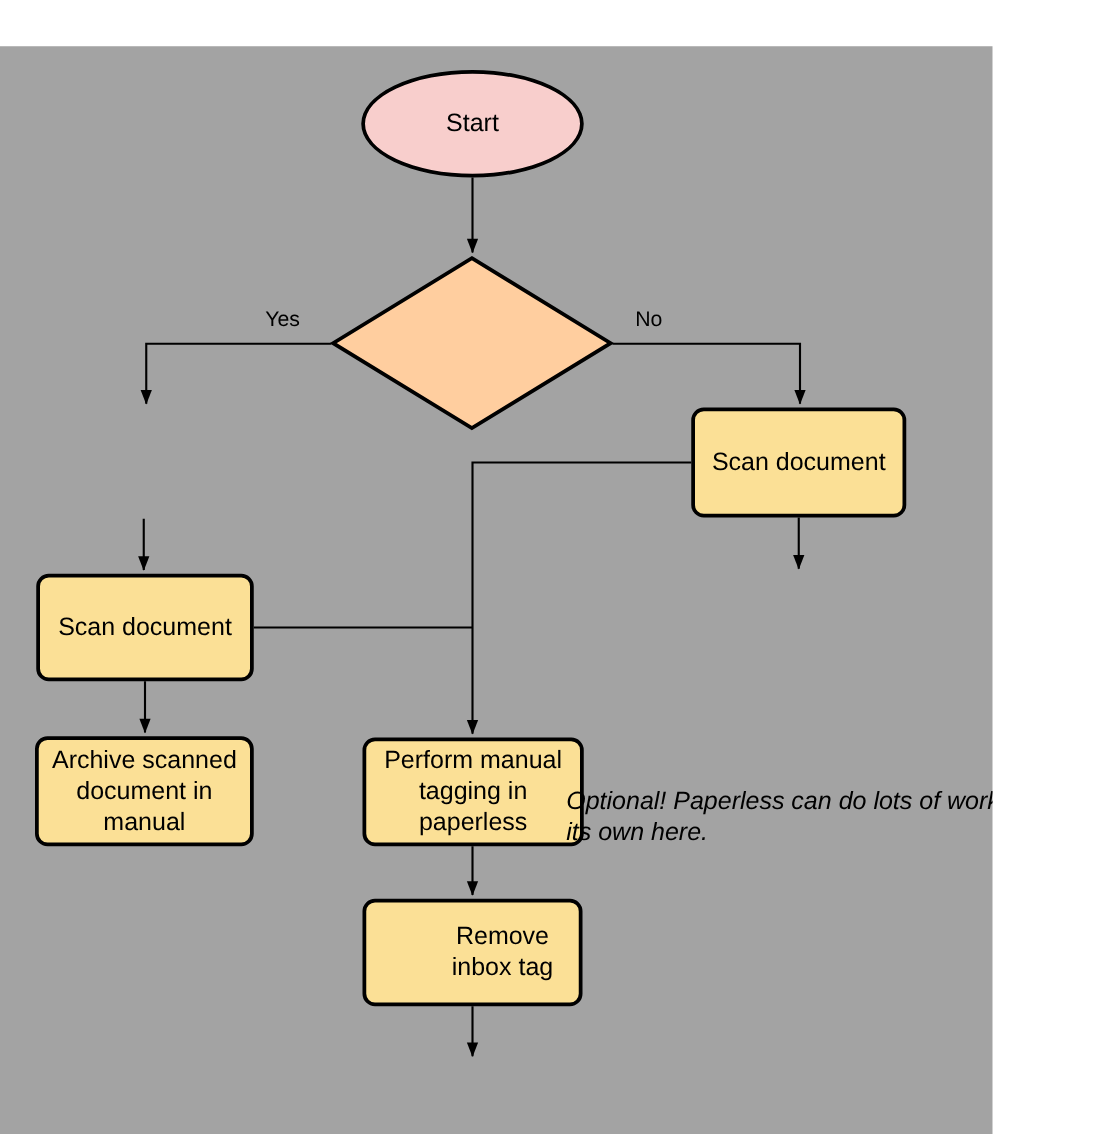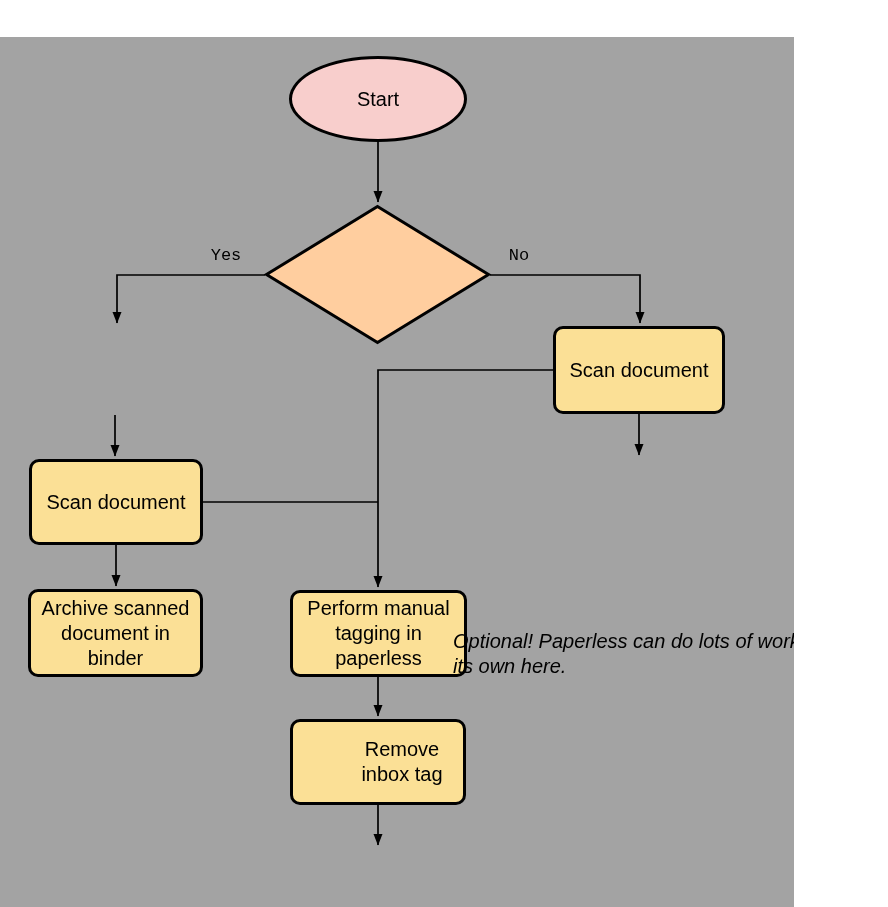--- a/index.html
+++ b/index.html
@@ -51,21 +51,20 @@
     line-height: 25px;
     white-space: pre-line;
     z-index: 2;
   }
   .edge-label {
     position: absolute;
     font-size: 17px;
     line-height: 18px;
     text-align: center;
     z-index: 2;
-    font-family: Liberation Mono, monospace;
   }
   .annotation {
     position: absolute;
     font-size: 20px;
     line-height: 25px;
     font-style: italic;
     white-space: pre-line;
     z-index: 2;
   }
   .bottom-divider {
@@ -123,21 +122,21 @@
   <div class="edge-label" style="left:495px; top:210px; width:48px;text-align:center;">No</div>
 
 
   <div class="node process" style="left:29px; top:422px; width:174px; height:86px;">
     <span>Scan document</span>
   </div>
 
   <div class="node process" style="left:28px; top:552px; width:175px; height:88px;">
     <span>Archive scanned
 document in
-binder</span>
+manual</span>
   </div>
 
   <div class="node process" style="left:553px; top:289px; width:172px; height:88px;">
     <span>Scan document</span>
   </div>
 
 
   <div class="node process" style="left:290px; top:553px; width:177px; height:87px;">
     <span>Perform manual
 tagging in

